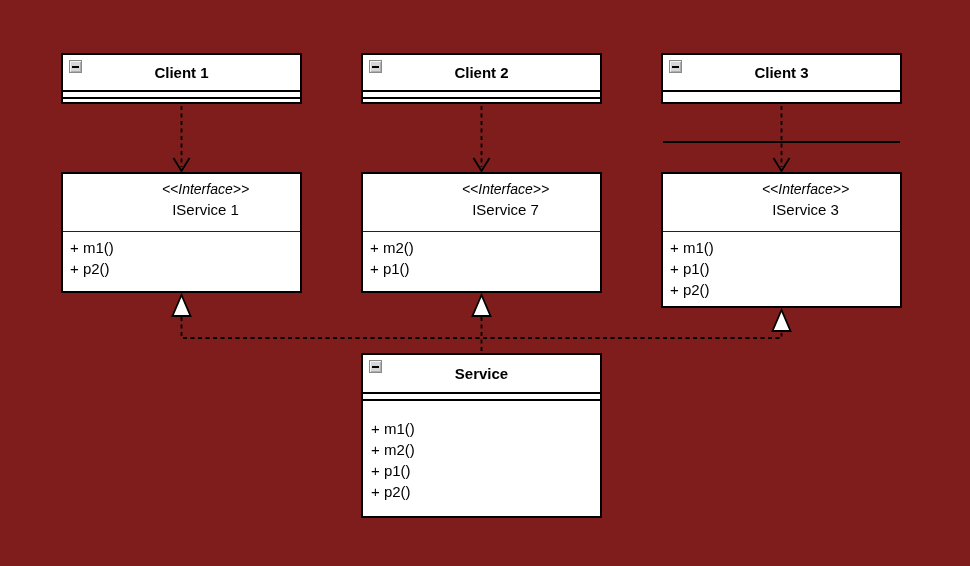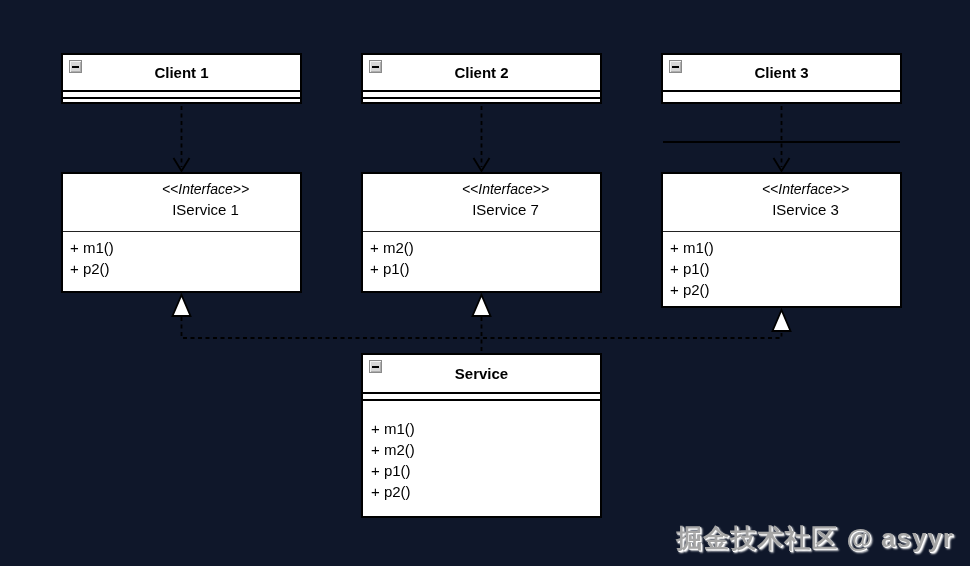--- a/index.html
+++ b/index.html
@@ -1,17 +1,17 @@
 <!DOCTYPE html>
 <html><head>
 <meta charset="utf-8">
 <style>
   html,body{margin:0;padding:0;background:#fff;}
   .canvas{
-    position:relative;width:970px;height:566px;background:#0f172a;
+    position:relative;width:970px;height:566px;background:#7f1d1d;
     font-family:"Liberation Sans",sans-serif;overflow:hidden;
   }
   svg.connectors{position:absolute;left:0;top:0;}
   .uml{
     position:absolute;background:#fff;border:2px solid #000;
     box-sizing:border-box;display:flex;flex-direction:column;
   }
   .titlebar{
     position:relative;display:flex;align-items:center;justify-content:center;
     border-bottom:2px solid #000;font-weight:bold;font-size:15px;color:#000;
@@ -148,15 +148,14 @@
     </div>
     <div class="thin-comp"></div>
     <div class="methods">
       <div class="method">+ m1()</div>
       <div class="method">+ m2()</div>
       <div class="method">+ p1()</div>
       <div class="method">+ p2()</div>
     </div>
   </div>
 
-  <div class="watermark">掘金技术社区 @ asyyr</div>
 
 </div>
 
 </body></html>

